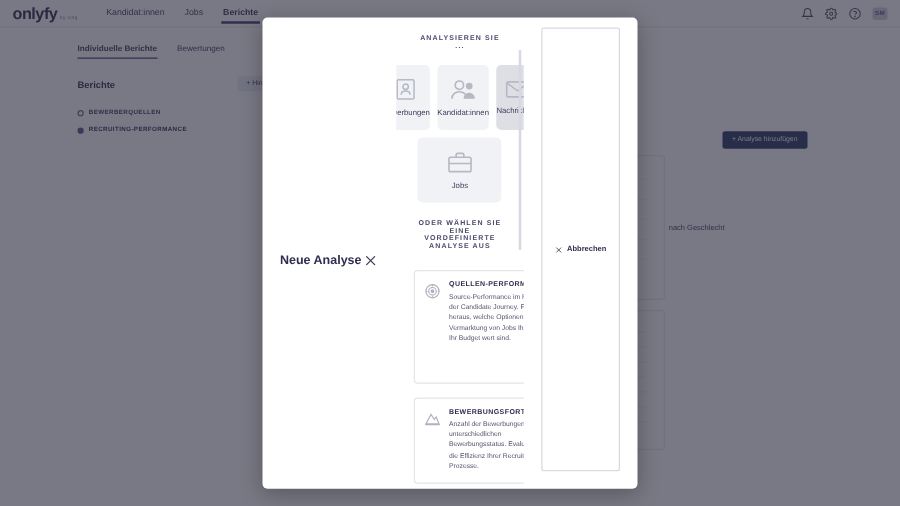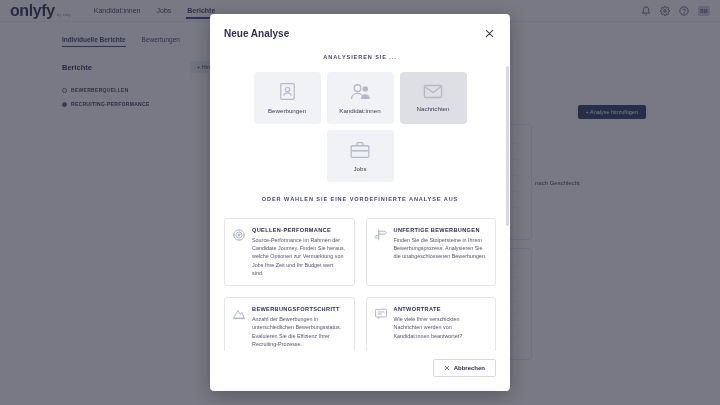--- a/index.html
+++ b/index.html
@@ -21,21 +21,21 @@
     background: #ffffff;
     display: flex;
     align-items: center;
     padding: 0 10px;
     border-bottom: 1px solid #ececf1;
     position: relative;
     z-index: 2;
   }
   #logo-wrap { display: flex; align-items: baseline; gap: 2px; }
   .logo-text {
-    font-size: 16px; font-weight: 700; letter-spacing: -0.4px;
+    font-size: 13px; font-weight: 700; letter-spacing: -0.4px;
     color: #2e2e4f;
   }
   .logo-sub { font-size: 4px; color: #8b8ba3; letter-spacing: 0.2px; }
   #main-nav { display: flex; gap: 14px; margin-left: 22px; }
   .nav-item {
     font-size: 7px; color: #3b3b5c; padding: 4px 1px 5px;
     position: relative; white-space: nowrap;
   }
   .nav-item.active { font-weight: 700; }
   .nav-item.active::after {
@@ -137,21 +137,21 @@
     z-index: 10;
   }
 
   
   #modal {
     position: absolute;
     left: 210px; top: 14px; width: 300px; height: 377px;
     background: #ffffff; border-radius: 4px;
     z-index: 20;
     box-shadow: 0 4px 18px rgba(0,0,0,0.28);
-    display: flex; flex-direction: column;
+    display: flex; flex-direction: row;
     overflow: hidden;
   }
   #modal-header {
     display: flex; align-items: center;
     padding: 12px 14px 0 14px;
   }
   #modal-title {
     font-size: 10px; font-weight: 700; color: #2e2e4f;
   }
   #modal-close {

